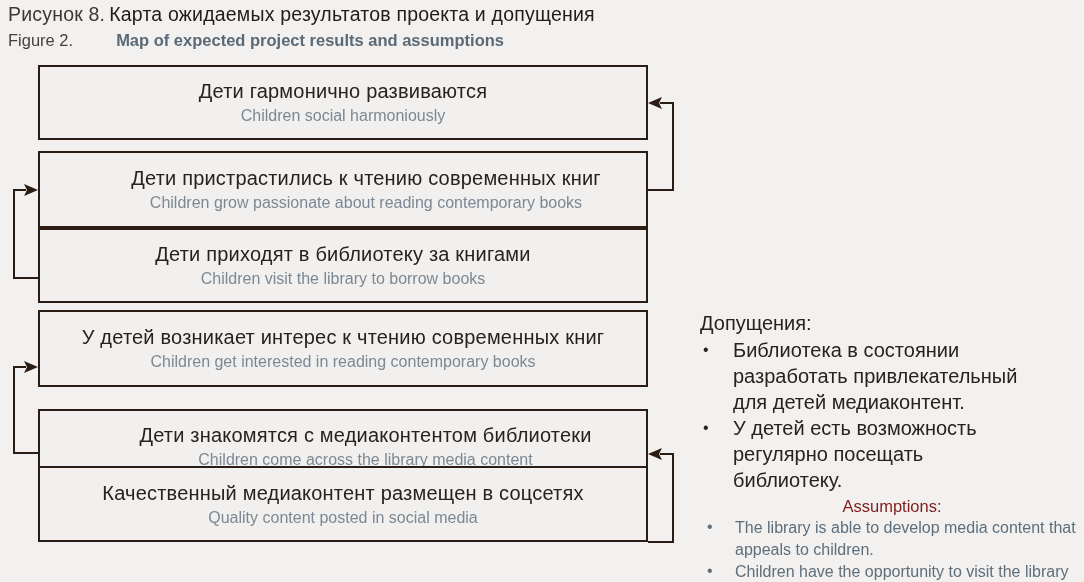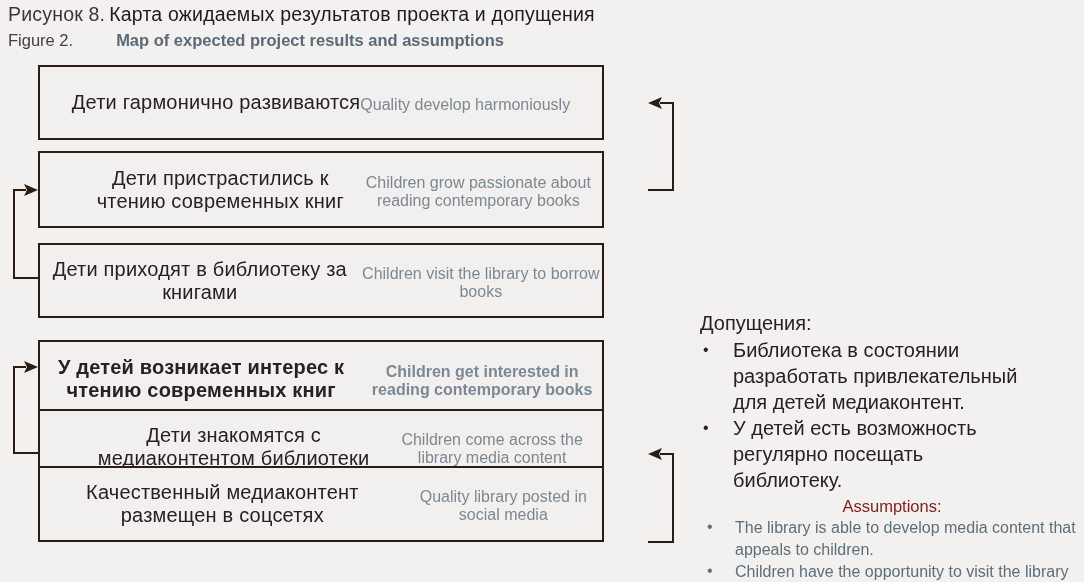--- a/index.html
+++ b/index.html
@@ -13,33 +13,33 @@
 
   
   .title-block { position:absolute; left:8px; top:3px; white-space:nowrap; }
   .title-ru { font-size:19.5px; color:#3d3834; letter-spacing:0.2px; }
   .title-ru .bold { font-weight:normal; color:#201c19; margin-left:4px; }
   .title-en { font-size:16.5px; color:#454140; margin-top:5px; }
   .title-en .bold { font-weight:bold; color:#5b6a76; margin-left:43px; }
 
   
   .rbox {
-    position:absolute; left:38px; width:566px;
+    position:absolute; left:38px; width:610px;
     background:#f1f0ee;
     border:2px solid #2b1d14;
-    display:flex; 
+    display:flex; flex-direction:column;
     align-items:center; justify-content:center;
     text-align:center;
   }
   .rbox .ru { font-size:20px; color:#272221; letter-spacing:0.2px; }
   .rbox .en { font-size:16px; color:#7c8893; margin-top:4px; }
   .b1 { top:65px;  height:75px; }
   .b2 { top:151px; height:77px;padding-left:46px; }
-  .b3 { top:243px; height:75px;align-items:center; }
-  .b4 { top:340px; height:77px;font-weight:bold; }
+  .b3 { top:228px; height:75px;align-items:center; }
+  .b4 { top:310px; height:77px; }
   .b5 { top:409px; height:75px;padding-left:45px; }
   .b6 { top:466px; height:76px; }
 
   
   svg.connectors { position:absolute; left:0; top:0; pointer-events:none; }
   svg.connectors path { stroke:#2b1d14; stroke-width:2; fill:none; }
   svg.connectors polygon { fill:#2b1d14; }
 
   
   .assumptions { position:absolute; left:700px; top:310px; width:384px; }
@@ -57,41 +57,41 @@
 
 <div>
 
   <div class="title-block">
     <div class="title-ru"><span>Рисунок 8.</span><span class="bold">Карта ожидаемых результатов проекта и допущения</span></div>
     <div class="title-en"><span>Figure 2.</span><span class="bold">Map of expected project results and assumptions</span></div>
   </div>
 
   <div class="rbox b1">
     <div class="ru">Дети гармонично развиваются</div>
-    <div class="en">Quality develop harmoniously</div>
+    <div class="en">Children social harmoniously</div>
   </div>
   <div class="rbox b2">
     <div class="ru">Дети пристрастились к чтению современных книг</div>
     <div class="en">Children grow passionate about reading contemporary books</div>
   </div>
   <div class="rbox b3">
     <div class="ru">Дети приходят в библиотеку за книгами</div>
     <div class="en">Children visit the library to borrow books</div>
   </div>
   <div class="rbox b4">
     <div class="ru">У детей возникает интерес к чтению современных книг</div>
     <div class="en">Children get interested in reading contemporary books</div>
   </div>
   <div class="rbox b5">
     <div class="ru">Дети знакомятся с медиаконтентом библиотеки</div>
     <div class="en">Children come across the library media content</div>
   </div>
   <div class="rbox b6">
     <div class="ru">Качественный медиаконтент размещен в соцсетях</div>
-    <div class="en">Quality library posted in social media</div>
+    <div class="en">Quality content posted in social media</div>
   </div>
 
   <svg class="connectors" width="1084" height="582" viewBox="0 0 1084 582">
     <g>
       <path d="M 648 190 L 673 190 L 673 103 L 660 103"></path>
       <polygon points="648,103 662,97 659,103 662,109"></polygon>
     </g>
     <g>
       <path d="M 38 278 L 14 278 L 14 190 L 26 190"></path>
       <polygon points="38,190 24,184 27,190 24,196"></polygon>

